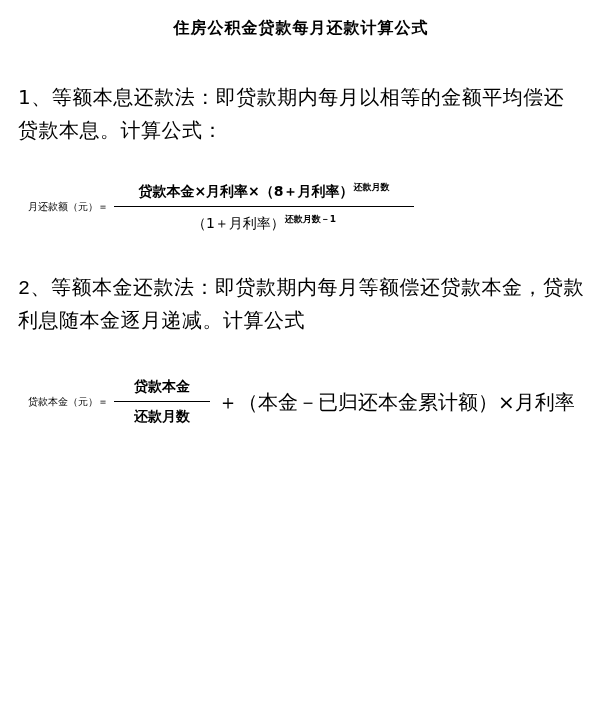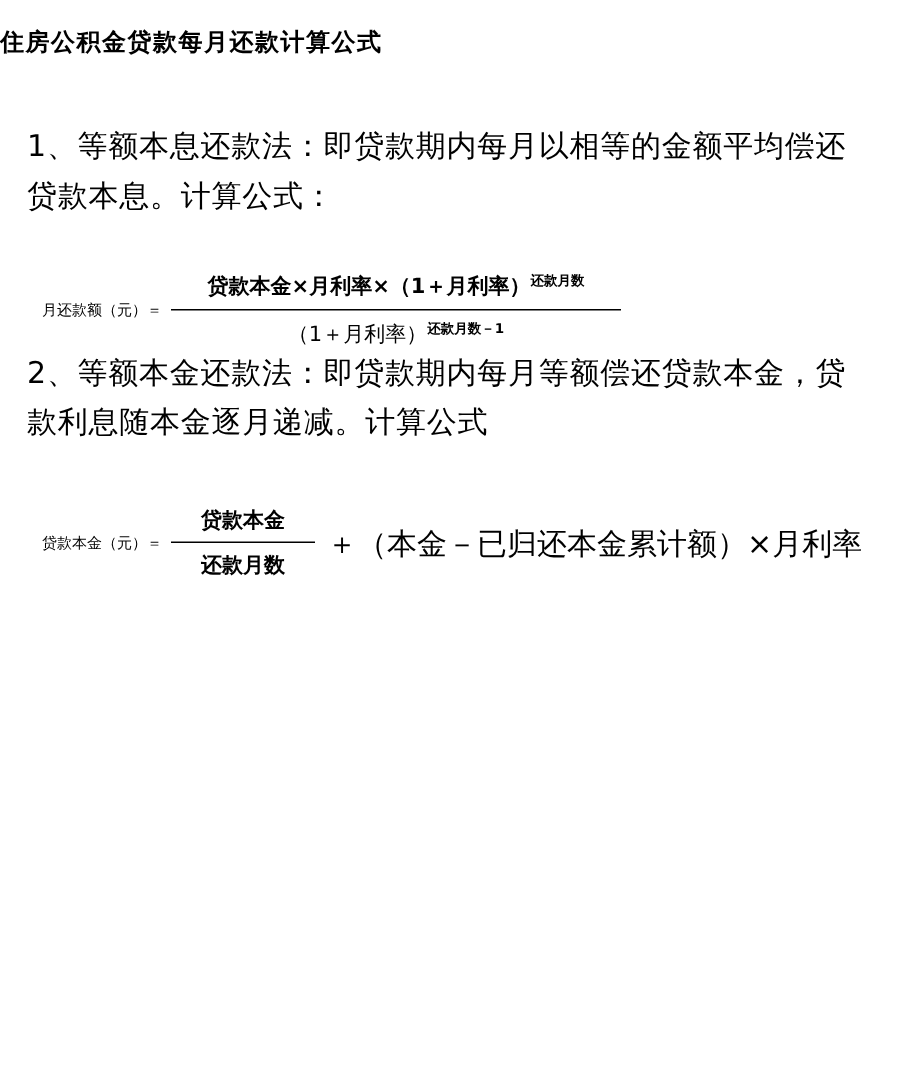--- a/index.html
+++ b/index.html
@@ -15,20 +15,21 @@
     overflow: hidden;
     position: relative;
   }
   .page {
     position: relative;
     width: 602px;
     height: 720px;
     box-sizing: border-box;
   }
   .doc-title {
+    text-align: center;
     font-size: 16px;
     font-weight: bold;
     letter-spacing: 1px;
     margin-top: 18px;
     margin-bottom: 0;
   }
 
   .section {
     margin: 0 18px;
   }
@@ -36,20 +37,22 @@
   .para {
     font-size: 20px;
     line-height: 33px;
     margin: 0;
     letter-spacing: 0.5px;
   }
   .para-1 {
     margin-top: 42px;
   }
   .para-2 {
+    margin-top: 40px;
+    font-family: Liberation Mono, monospace;
   }
 
   
   .formula-1 {
     margin-top: 34px;
     display: flex;
     align-items: center;
     padding-left: 10px;
   }
   .formula-lhs {
@@ -126,21 +129,21 @@
 
   <h1 class="doc-title">住房公积金贷款每月还款计算公式</h1>
 
   <div class="section">
 
     <p class="para para-1">1、等额本息还款法：即贷款期内每月以相等的金额平均偿还贷款本息。计算公式：</p>
 
     <div class="formula-1 f1">
       <span class="formula-lhs">月还款额（元）＝</span>
       <span class="fraction">
-        <span class="frac-num"><span>贷款本金×月利率×（1＋月利率）</span><span class="sup">还款月数</span></span>
+        <span class="frac-num"><span>贷款本金×月利率×（8＋月利率）</span><span class="sup">还款月数</span></span>
         <span class="frac-bar"></span>
         <span class="frac-den"><span>（1＋月利率）</span><span class="sup">还款月数－1</span></span>
       </span>
     </div>
 
   </div>
 
   <div class="section">
 
     <p class="para para-2">2、等额本金还款法：即贷款期内每月等额偿还贷款本金，贷款利息随本金逐月递减。计算公式</p>

